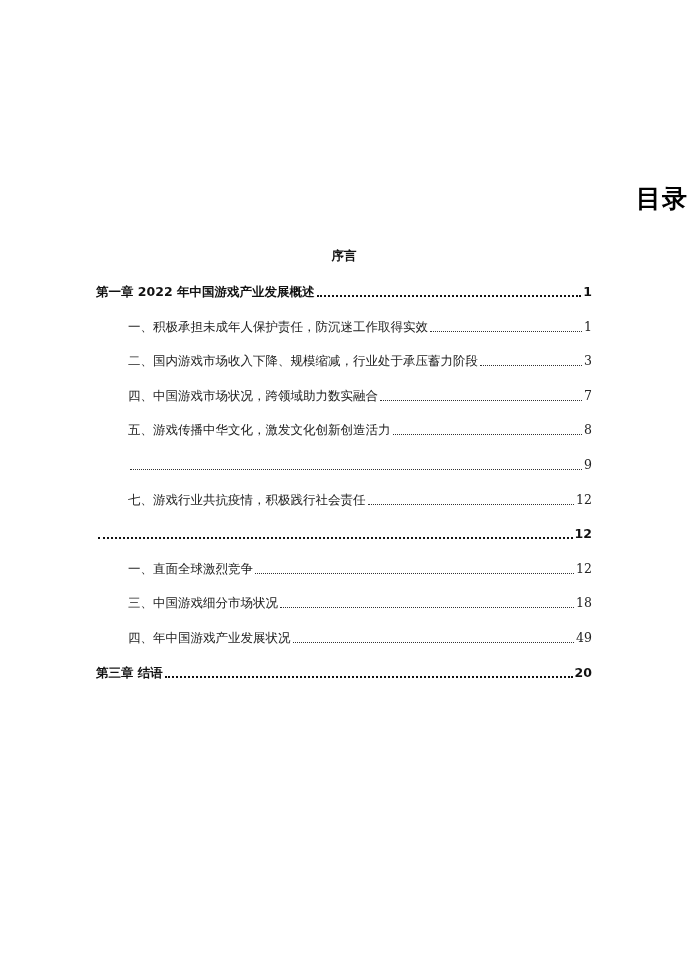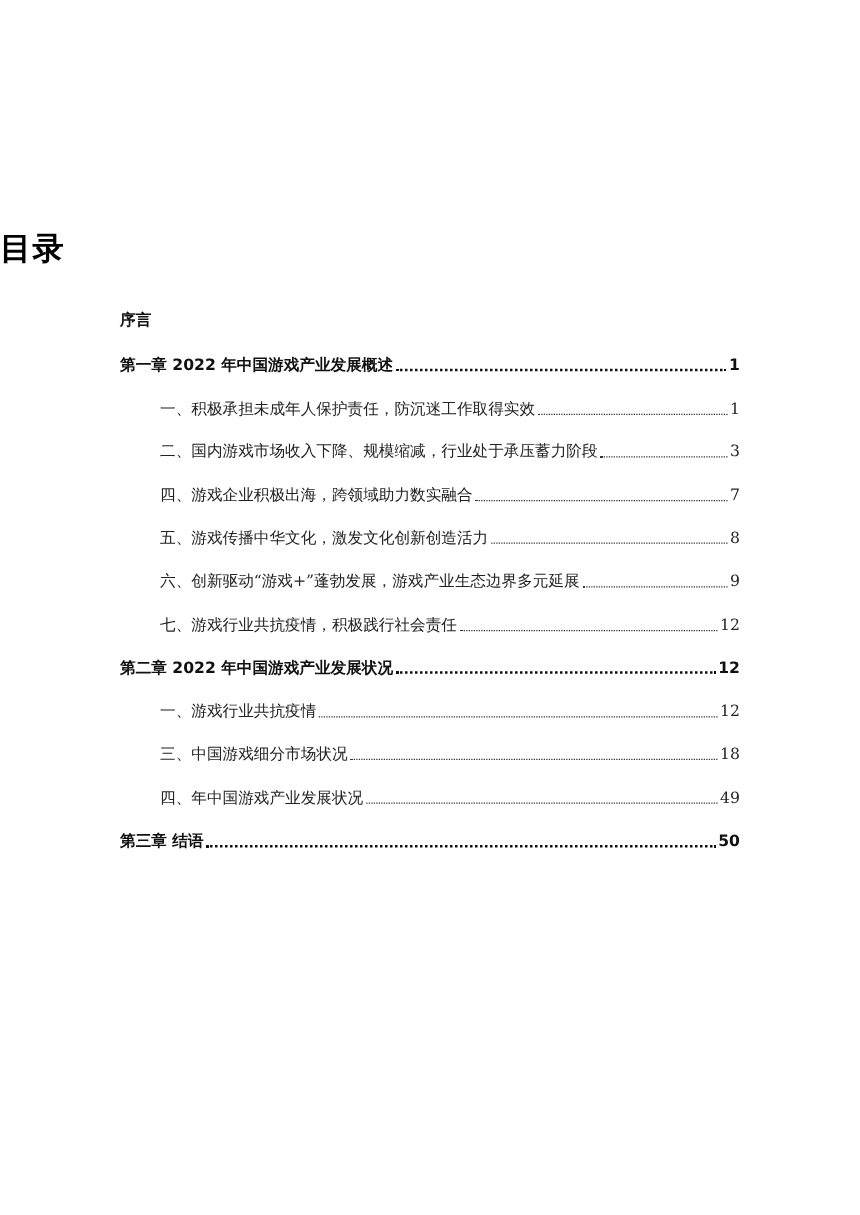--- a/index.html
+++ b/index.html
@@ -1,23 +1,23 @@
 <!DOCTYPE html>
 <html><head>
 <meta charset="utf-8">
 <style>
   html, body { margin: 0; padding: 0; background: #ffffff; }
   body { width: 688px; height: 972px; position: relative; overflow: hidden;
          font-family: "DejaVu Serif", "Liberation Serif", serif; color: #111; }
-  .page-title { position: absolute; left: 0; width: 688px; top: 182px; text-align: left;
+  .page-title { position: absolute; left: 0; width: 688px; top: 182px; text-align: right;
                 font-family: "DejaVu Sans", "Liberation Sans", sans-serif; font-weight: bold;
                 font-size: 25px; letter-spacing: 1px; color: #000; }
   .toc { position: absolute; left: 96px; width: 496px; top: 246px; }
   .preface { font-family: Liberation Serif, serif; font-weight: bold;
-             font-size: 12.5px; height: 20px; line-height: 20px; margin-bottom: 16px; }
+             font-size: 12.5px; height: 20px; line-height: 20px; margin-bottom: 16px; text-align: center; }
   .row { display: flex; align-items: baseline; height: 20px; line-height: 20px;
          margin-bottom: 14.6px; font-size: 12.5px; white-space: nowrap; }
   .row.chapter { font-family: "DejaVu Sans", "Liberation Sans", sans-serif; font-weight: bold; }
   .row.section { padding-left: 32px; font-weight: normal; color: #222; align-items: center; }
   .row .label { flex: 0 0 auto; }
   .row .leader { flex: 1 1 auto; overflow: hidden; margin: 0 2px; color: #444;
                  border-bottom: 1.5px dotted #333; height: 0; align-self: flex-end; margin-bottom: 5px; }
   .row.chapter .leader { border-bottom: 2px dotted #111; }
   .row .page { flex: 0 0 auto; }
 </style>
@@ -38,57 +38,55 @@
     <span class="label">一、积极承担未成年人保护责任，防沉迷工作取得实效</span>
     <span class="leader"></span>
     <span class="page">1</span>
   </div>
   <div class="row section">
     <span class="label">二、国内游戏市场收入下降、规模缩减，行业处于承压蓄力阶段</span>
     <span class="leader"></span>
     <span class="page">3</span>
   </div>
   <div class="row section">
-    <span class="label">四、游戏企业积极出海，跨领域助力数实融合</span>
+    <span class="label">四、中国游戏市场状况，跨领域助力数实融合</span>
     <span class="leader"></span>
     <span class="page">7</span>
   </div>
   <div class="row section">
     <span class="label">五、游戏传播中华文化，激发文化创新创造活力</span>
     <span class="leader"></span>
     <span class="page">8</span>
   </div>
   <div class="row section">
-    <span class="label">六、创新驱动“游戏+”蓬勃发展，游戏产业生态边界多元延展</span>
     <span class="leader"></span>
     <span class="page">9</span>
   </div>
   <div class="row section">
     <span class="label">七、游戏行业共抗疫情，积极践行社会责任</span>
     <span class="leader"></span>
     <span class="page">12</span>
   </div>
   <div class="row chapter">
-    <span class="label">第二章  2022 年中国游戏产业发展状况</span>
     <span class="leader"></span>
     <span class="page">12</span>
   </div>
   <div class="row section">
-    <span class="label">一、游戏行业共抗疫情</span>
+    <span class="label">一、直面全球激烈竞争</span>
     <span class="leader"></span>
     <span class="page">12</span>
   </div>
   <div class="row section">
     <span class="label">三、中国游戏细分市场状况</span>
     <span class="leader"></span>
     <span class="page">18</span>
   </div>
   <div class="row section">
     <span class="label">四、年中国游戏产业发展状况</span>
     <span class="leader"></span>
     <span class="page">49</span>
   </div>
   <div class="row chapter">
     <span class="label">第三章  结语</span>
     <span class="leader"></span>
-    <span class="page">50</span>
+    <span class="page">20</span>
   </div>
 </div>
 
 </body></html>

